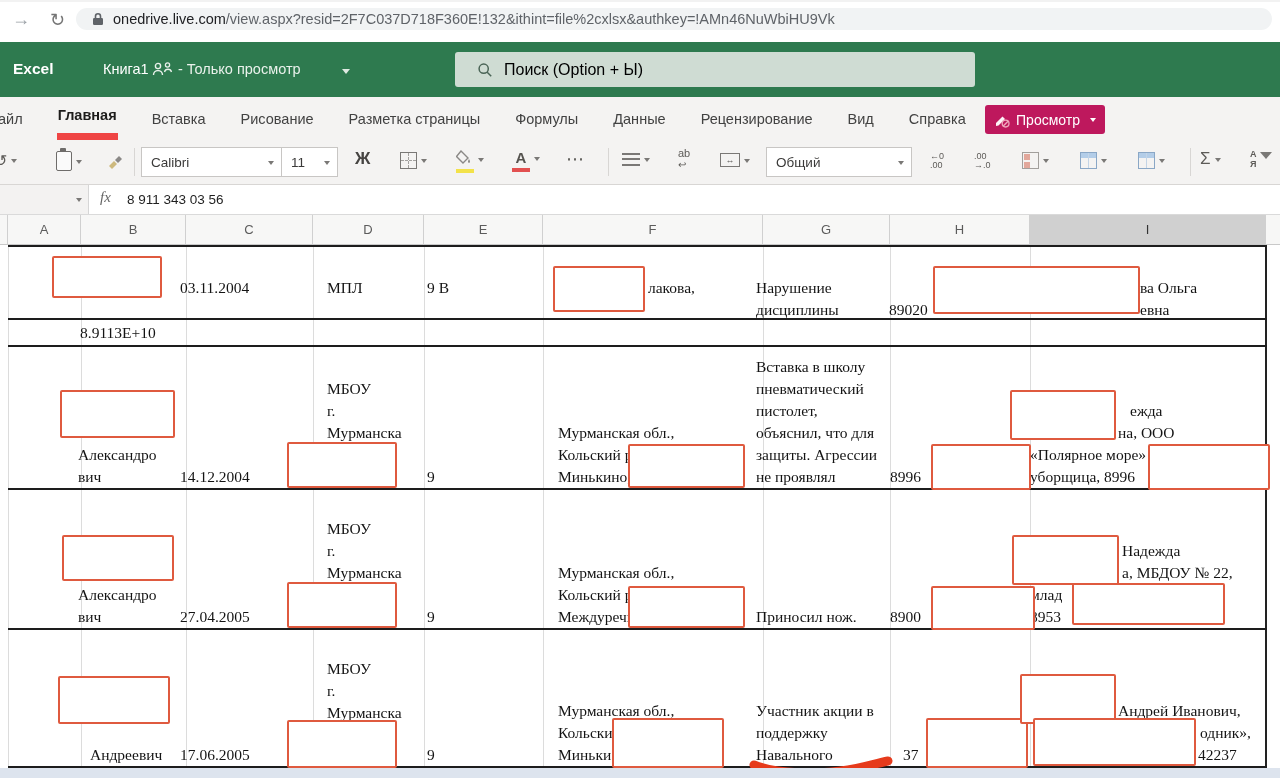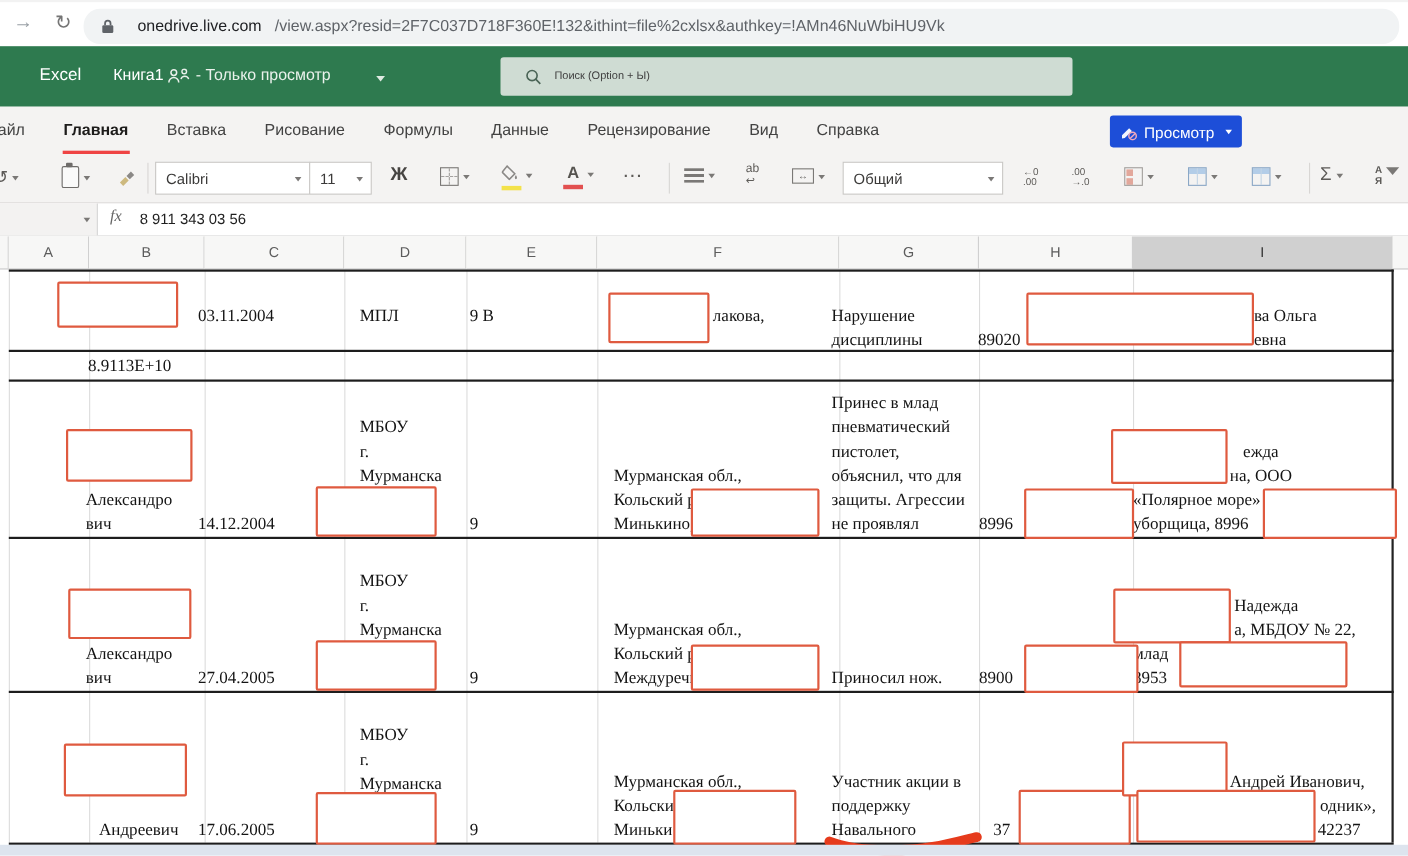--- a/index.html
+++ b/index.html
@@ -4,45 +4,45 @@
 <style>
   html,body { margin:0; padding:0; }
   body {
     width:1280px; height:778px; position:relative; overflow:hidden;
     background:#fff; font-family:"Liberation Sans", sans-serif;
   }
   
   #browser-bar { position:absolute; top:0; left:0; width:1280px; height:42px; background:#fff; border-top:2px solid #f2f2f2; }
   .nav-ico { position:absolute; top:7px; font-size:18px; color:#9aa0a6; cursor:default; }
   #reload-ico { color:#757575; }
-  #url-pill { position:absolute; left:76px; top:6px; width:1196px; height:32px; background:#f1f3f4;
-              border-radius:15px; display:flex; align-items:center; padding-left:16px; box-sizing:border-box;gap:12px; }
+  #url-pill { position:absolute; left:76px; top:6px; width:1196px; height:22px; background:#f1f3f4;
+              border-radius:15px; display:flex; align-items:center; padding-left:16px; box-sizing:border-box; }
   #url-pill svg { margin-right:9px; flex:none; }
   .url-domain { color:#202124; font-size:14.5px; white-space:nowrap; }
   .url-path   { color:#5f6368; font-size:14.5px; white-space:nowrap; }
 
   
   #excel-header { position:absolute; top:42px; left:0; width:1280px; height:55px; background:#2e7a4f; }
-  #app-name  { position:absolute; left:36px; top:18px; color:#fff; font-weight:normal; font-size:15.5px; }
+  #app-name  { position:absolute; left:13px; top:18px; color:#fff; font-weight:bold; font-size:15.5px; }
   #doc-title { position:absolute; left:103px; top:19px; color:#fff; font-size:14.5px; }
   #share-ico { position:absolute; left:152px; top:20px; }
   #mode-label{ position:absolute; left:178px; top:19px; color:#eaf2ec; font-size:14.5px; }
   #title-chev{ position:absolute; left:342px; top:27px; width:0; height:0;
                border:4.5px solid transparent; border-top:5px solid #dfeae2; }
   #search-box { position:absolute; left:455px; top:10px; width:520px; height:35px; background:#cfdcd3;
                 border-radius:3px; display:flex; align-items:center; padding-left:22px; box-sizing:border-box; gap:11px; }
-  #search-box span { color:#404040; font-size:10px; }
+  #search-box span { color:#000000; font-size:16px; }
 
   
   #ribbon { position:absolute; top:97px; left:0; width:1280px; height:88px; background:#f4f3f2; border-bottom:1px solid #d8d6d4; box-sizing:border-box; }
   #tabs { position:absolute; top:0; left:-14px; height:43px; display:flex; align-items:flex-end; gap:33px; }
   .tab { font-size:14.5px; color:#424242; white-space:nowrap; padding:12px 1px 10px; border-bottom:3px solid transparent; cursor:default; }
-  .tab.active { color:#1d1c1b; font-weight:bold; border-bottom:3px solid #ef4444; }
-  #view-btn { position:absolute; left:985px; top:8px; width:120px; height:29px; background:#1d4ed8; border-radius:3px;
-              display:flex; align-items:center; justify-content:center; gap:6px; color:#fff; font-size:14px;margin-left:24px; }
+  .tab.active { color:#1d1c1b; font-weight:bold; border-bottom:7px solid #ef4444; }
+  #view-btn { position:absolute; left:985px; top:8px; width:120px; height:29px; background:#be185d; border-radius:3px;
+              display:flex; align-items:center; justify-content:center; gap:6px; color:#fff; font-size:14px; }
   #view-btn .chev { border-top-color:#fff; }
 
   
   #quickbar { position:absolute; top:43px; left:0; width:1280px; height:45px; }
   .tbtn { position:absolute; display:flex; align-items:center; color:#5d5b58; }
   .chev { display:inline-block; width:0; height:0; border:3.5px solid transparent; border-top:4.5px solid #7a7876; margin-left:4px; position:relative; top:2px; }
   .tdiv { position:absolute; top:8px; width:1px; height:28px; background:#d8d6d4; }
   .sel  { position:absolute; top:7px; height:30px; background:#fff; border:1px solid #c8c6c4; box-sizing:border-box;
           display:flex; align-items:center; justify-content:space-between; padding:0 7px 0 9px; font-size:13.5px; color:#3b3a39; }
   .glyph16 { font-size:16px; color:#5d5b58; }
@@ -120,20 +120,21 @@
     <span>Поиск (Option + Ы)</span>
   </div>
 </div>
 
 <div id="ribbon">
   <div id="tabs">
     <span class="tab">Файл</span>
     <span class="tab active">Главная</span>
     <span class="tab">Вставка</span>
     <span class="tab">Рисование</span>
+    <span class="tab">Разметка страницы</span>
     <span class="tab">Формулы</span>
     <span class="tab">Данные</span>
     <span class="tab">Рецензирование</span>
     <span class="tab">Вид</span>
     <span class="tab">Справка</span>
   </div>
   <div id="view-btn">
     <svg width="16" height="16" viewBox="0 0 16 16">
       <path d="M2 11 L8.5 4.5 L11 7 L4.5 13.5 L2 14 Z" fill="#ffffff" opacity="0.95"></path>
       <circle cx="11.6" cy="11.6" r="3.4" stroke="#f0a9bd" stroke-width="1.3" fill="none"></circle>
@@ -326,21 +327,21 @@
       <div>г.</div>
       <div>Мурманска</div>
   </div>
   <div class="t" style="left:427px; top:251px;">9</div>
   <div class="t" style="left:558px; top:207px;">
     <div>Мурманская обл.,</div>
       <div>Кольский р</div>
       <div>Минькино,</div>
   </div>
   <div class="t" style="left:756px; top:141px;">
-    <div>Принес в млад</div>
+    <div>Вставка в школу</div>
       <div>пневматический</div>
       <div>пистолет,</div>
     <div>объяснил, что для</div>
       <div>защиты. Агрессии</div>
       <div>не проявлял</div>
   </div>
   <div class="t" style="left:890px; top:251px;">8996</div>
   <div class="t" style="left:1118px; top:185px;text-align:center;">
     <div>ежда</div>
       <div>на, ООО</div>

